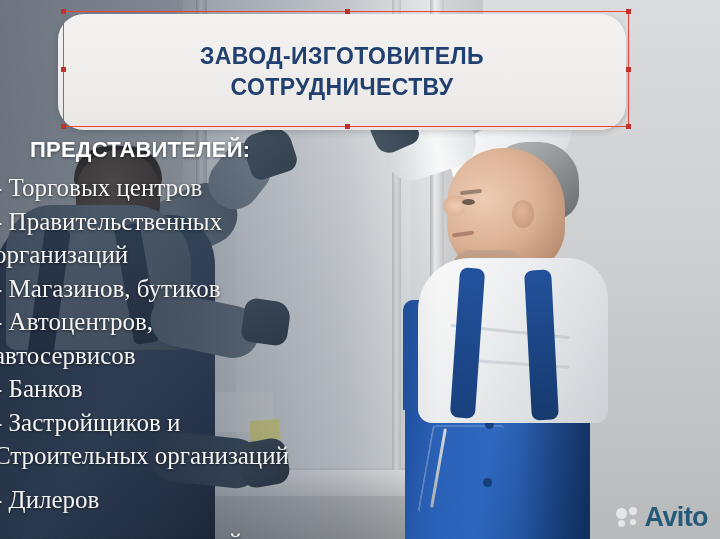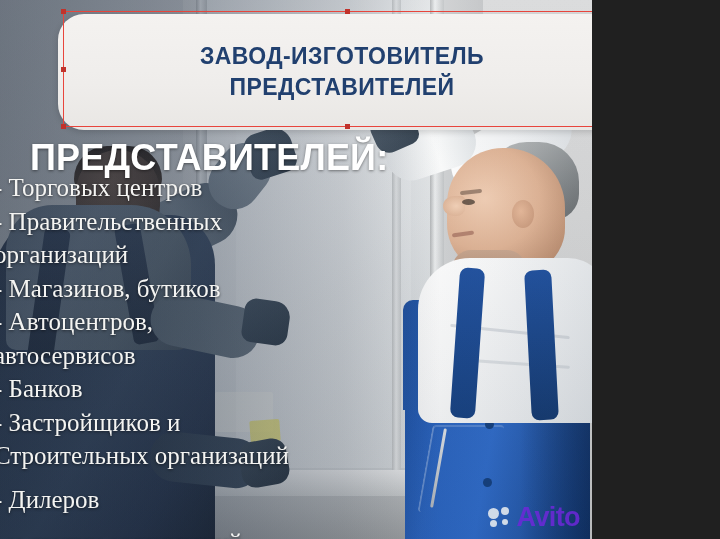--- a/index.html
+++ b/index.html
@@ -1,18 +1,18 @@
 <!DOCTYPE html>
 <html><head>
 <meta charset="utf-8">
 <style>
   html,body{margin:0;padding:0;background:#202020;}
   #stage{
     position:relative;
-    width:592px;height:539px;
+    width:720px;height:539px;
     overflow:hidden;
     font-family:"Liberation Sans", sans-serif;
     background:#b9bbbd;
   }
 
   
   .photo{position:absolute;inset:0;overflow:hidden;}
 
   
   .wall{
@@ -233,21 +233,21 @@
     line-height:31px;
     text-align:center;
     white-space:nowrap;
   }
 
   
   .list-head{
     position:absolute;left:30px;top:137px;
     color:#ffffff;
     font-weight:bold;
-    font-size:36px;
+    font-size:22px;
     letter-spacing:.2px;
     text-shadow:0 1px 3px rgba(0,0,0,.45);
     white-space:nowrap;
   }
   .list{
     position:absolute;left:-6px;top:171px;width:420px;
     margin:0;padding:0;list-style:none;
   }
   .list li{
     color:#f4f4f2;
@@ -265,21 +265,21 @@
     display:flex;align-items:center;gap:5px;
     opacity:.86;
   }
   .avito-dots{position:relative;width:24px;height:22px;}
   .avito-dots i{position:absolute;display:block;border-radius:50%;background:#eceff1;}
   .d1{width:11px;height:11px;left:0;top:1px;}
   .d2{width:8px;height:8px;left:13px;top:0px;}
   .d3{width:7px;height:7px;left:2px;top:13px;}
   .d4{width:6px;height:6px;left:14px;top:12px;}
   .avito-word{
-    color:#6d28d9;font-size:27px;font-weight:bold;letter-spacing:-.6px;
+    color:#0c4a6e;font-size:27px;font-weight:bold;letter-spacing:-.6px;
     line-height:27px;
   }
 </style>
 </head>
 <body>
 
 <div id="stage">
 
   <div class="photo">
     <div class="wall"></div>
@@ -334,21 +334,21 @@
     <div class="w2-tshirt-fold2"></div>
     <div class="w2-strapL"></div>
     <div class="w2-strapR"></div>
 
     <div class="tint-left"></div>
     <div class="tint-soft"></div>
   </div>
 
   <div class="banner">
     <div class="banner-line">ЗАВОД-ИЗГОТОВИТЕЛЬ</div>
-    <div class="banner-line">ПРЕДСТАВИТЕЛЕЙ</div>
+    <div class="banner-line">СОТРУДНИЧЕСТВУ</div>
   </div>
 
   <div class="sel-rect">
     <span class="sel-h" style="left:-3px;top:-3px;"></span>
     <span class="sel-h" style="left:281px;top:-3px;"></span>
     <span class="sel-h" style="right:-3px;top:-3px;"></span>
     <span class="sel-h" style="left:-3px;top:55px;"></span>
     <span class="sel-h" style="right:-3px;top:55px;"></span>
     <span class="sel-h" style="left:-3px;bottom:-3px;"></span>
     <span class="sel-h" style="left:281px;bottom:-3px;"></span>

